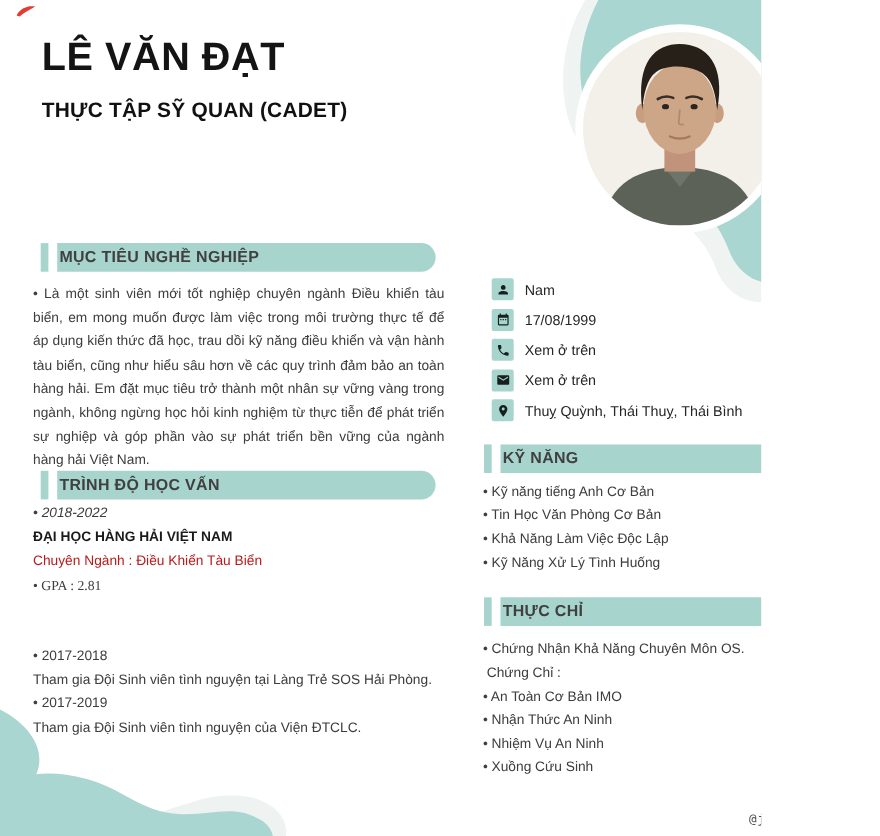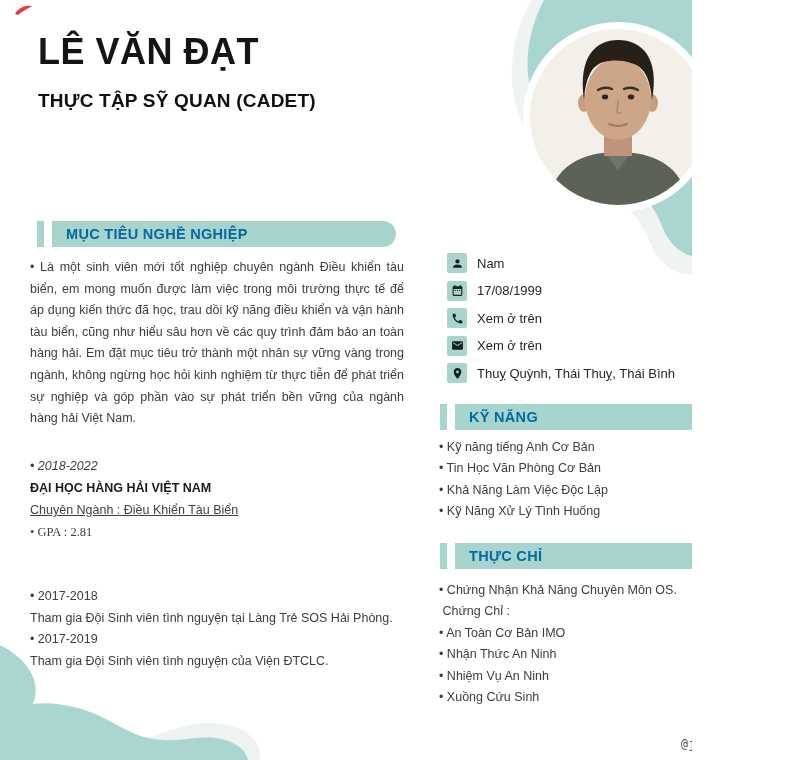--- a/index.html
+++ b/index.html
@@ -19,35 +19,35 @@
   }
   .job-title {
     position:absolute; left:38px; top:90px; font-size:19px; font-weight:700;
     color:#111111; letter-spacing:0.2px;
   }
 
   .sec-head { position:absolute; display:flex; align-items:stretch; height:26px; }
   .sec-head .accent { width:7px; background:var(--teal); margin-right:8px; }
   .sec-head .pill {
     flex:1; background:var(--teal); border-radius:0 13px 13px 0;
-    font-size:14.5px; font-weight:700; color:#0369a1; line-height:26px;
-    padding-left:14px; letter-spacing:0.3px; white-space:nowrap;
+    font-size:14.5px; font-weight:700; color:#404040; line-height:26px;
+    padding-left:2px; letter-spacing:0.3px; white-space:nowrap;
   }
   .head-left  { left:37px;  width:359px; }
   .head-right { left:440px; width:332px; }
 
   .para {
     position:absolute; left:30px; top:257px; width:374px;
     font-size:12.5px; line-height:21.6px; text-align:justify; color:#3d3d3d;
   }
 
   .edu-block { position:absolute; left:30px; top:456px; width:374px; font-size:12.5px; }
   .edu-period { font-style:italic; line-height:21px; color:#3d3d3d; }
   .edu-school { font-weight:700; color:#1a1a1a; line-height:22px; }
-  .edu-major  { line-height:22px; color:#404040;text-decoration:underline; }
+  .edu-major  { line-height:22px; color:#b91c1c; }
   .edu-gpa    { line-height:22px; color:#3d3d3d;font-family:Liberation Serif, serif; }
 
   .act-block { position:absolute; left:30px; top:586px; width:374px; font-size:12.5px; }
   .act-block div { line-height:21.5px; color:#3d3d3d; }
 
   .contact { position:absolute; left:447px; top:253px; width:330px; }
   .contact-row { display:flex; align-items:center; height:20px; margin-bottom:7.5px; }
   .contact-icon {
     width:20px; height:20px; background:var(--teal); border-radius:2px;
     display:flex; align-items:center; justify-content:center; flex:0 0 20px;
@@ -133,20 +133,24 @@
 
     <div class="name">LÊ VĂN ĐẠT</div>
     <div class="job-title">THỰC TẬP SỸ QUAN (CADET)</div>
 
     <div class="sec-head head-left" style="top:221px;">
       <div class="accent"></div>
       <div class="pill">MỤC TIÊU NGHỀ NGHIỆP</div>
     </div>
     <div class="para">• Là một sinh viên mới tốt nghiệp chuyên ngành Điều khiển tàu biển, em mong muốn được làm việc trong môi trường thực tế để áp dụng kiến thức đã học, trau dồi kỹ năng điều khiển và vận hành tàu biển, cũng như hiểu sâu hơn về các quy trình đảm bảo an toàn hàng hải. Em đặt mục tiêu trở thành một nhân sự vững vàng trong ngành, không ngừng học hỏi kinh nghiệm từ thực tiễn để phát triển sự nghiệp và góp phần vào sự phát triển bền vững của ngành hàng hải Việt Nam.</div>
 
+    <div class="sec-head head-left" style="top:428px;">
+      <div class="accent"></div>
+      <div class="pill">TRÌNH ĐỘ HỌC VẤN</div>
+    </div>
     <div class="edu-block">
       <div class="edu-period">• 2018-2022</div>
       <div class="edu-school">ĐẠI HỌC HÀNG HẢI VIỆT NAM</div>
       <div class="edu-major">Chuyên Ngành : Điều Khiển Tàu Biển</div>
       <div class="edu-gpa">• GPA : 2.81</div>
     </div>
 
     <div class="act-block">
       <div>• 2017-2018</div>
       <div>Tham gia Đội Sinh viên tình nguyện tại Làng Trẻ SOS Hải Phòng.</div>

